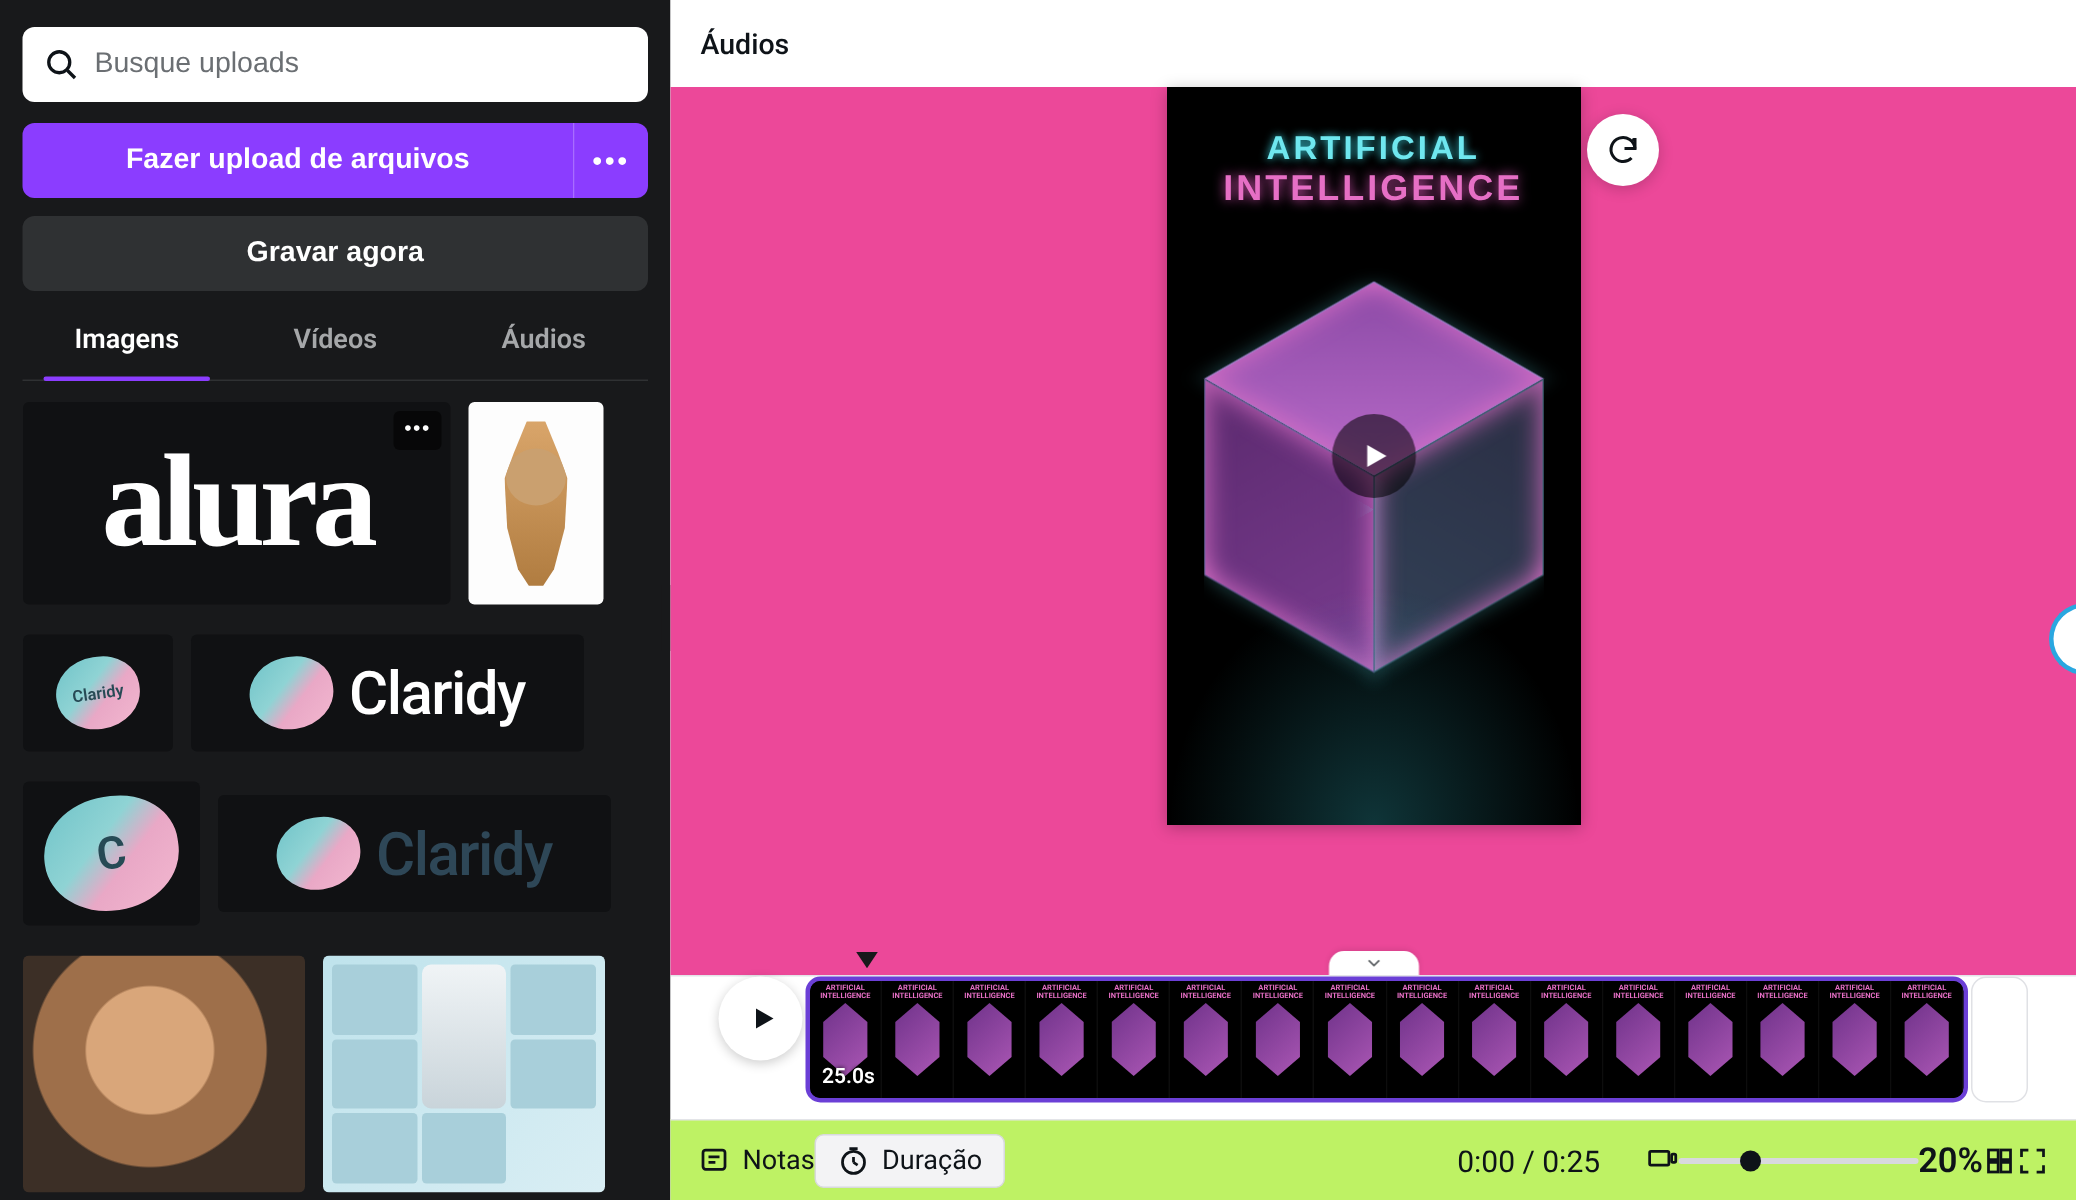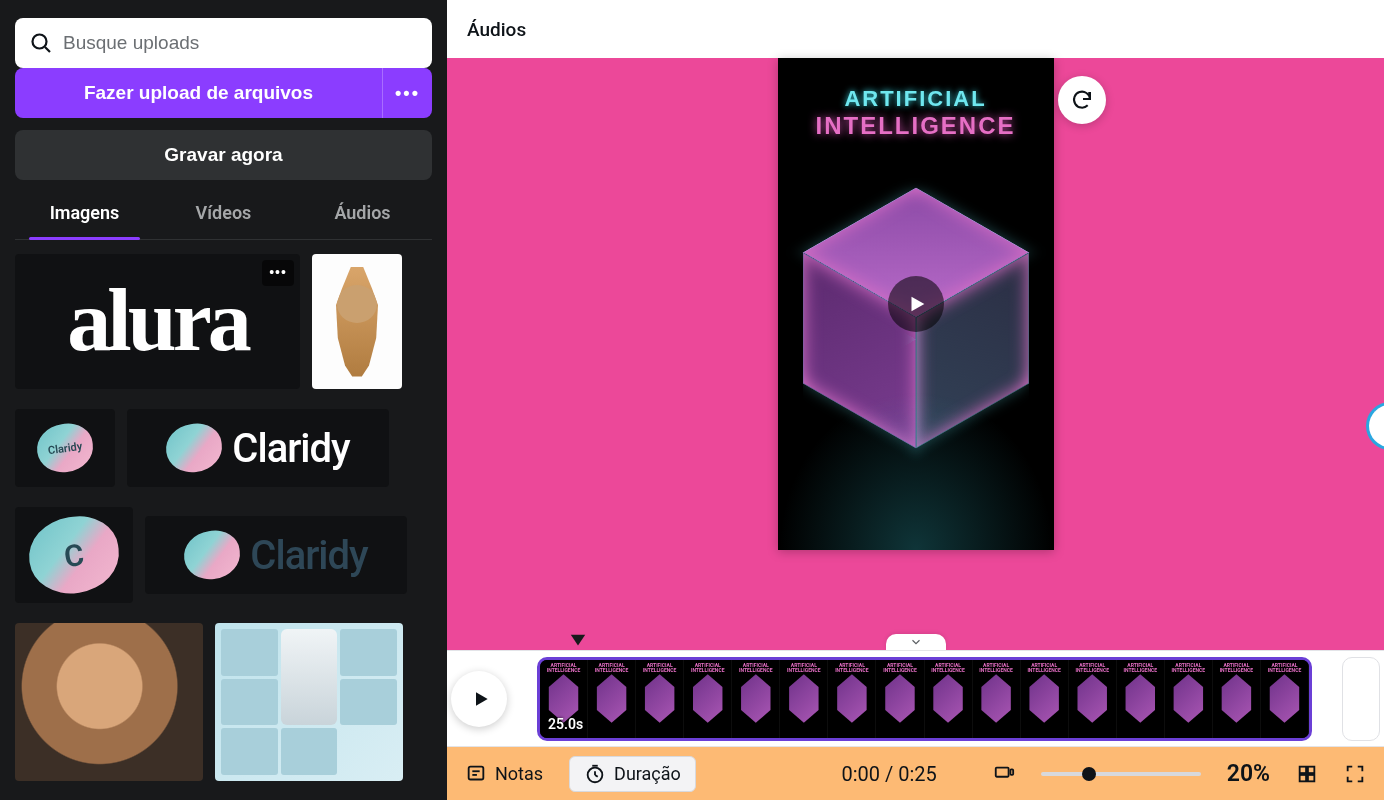--- a/index.html
+++ b/index.html
@@ -4,21 +4,21 @@
 <style>
   * { box-sizing: border-box; margin: 0; padding: 0; }
   html, body { width: 1384px; height: 800px; font-family: -apple-system, BlinkMacSystemFont, "Segoe UI", Roboto, sans-serif; overflow: hidden; background:#fff; }
   .app { display:flex; width:100%; height:100%; }
   
   .left-panel { width:447px; background:#18191b; display:flex; flex-direction:column; padding:18px 15px 0 15px; position:relative; }
   .search-row { background:#fff; border-radius:8px; height:50px; display:flex; align-items:center; padding:0 14px; gap:10px; }
   .search-row svg { width:24px; height:24px; color:#0e1318; flex:0 0 auto;}
   .search-input { border:none; outline:none; font-size:19px; color:#222; flex:1; background:transparent; }
   .search-input::placeholder { color:#6b6f73; }
-  .upload-row { display:flex; gap:0; }
+  .upload-row { display:flex; gap:0; margin-top:14px; }
   .btn-upload { flex:1; background:#8b3dff; color:#fff; font-weight:600; font-size:19px; border:none; border-radius:8px 0 0 8px; height:50px; cursor:pointer; }
   .btn-upload-menu { width:50px; background:#8b3dff; border:none; border-left:1px solid rgba(255,255,255,0.25); border-radius:0 8px 8px 0; display:flex; align-items:center; justify-content:center; cursor:pointer; }
   .btn-upload-menu .dots { color:#fff; font-size:18px; letter-spacing:2px; font-weight:bold;}
   .btn-record { margin-top:12px; height:50px; background:#2f3133; color:#fff; border:none; border-radius:8px; font-size:19px; font-weight:600; cursor:pointer; }
   .tabs { display:flex; margin-top:22px; border-bottom:1px solid #2f3133; }
   .tab { flex:1; text-align:center; padding:0 0 16px 0; font-size:18px; font-weight:600; color:#a5a7a9; cursor:pointer; position:relative; }
   .tab.active { color:#fff; }
   .tab.active::after { content:""; position:absolute; bottom:-1px; left:10%; width:80%; height:3px; background:#8b3dff; border-radius:2px; }
   .uploads-scroll { flex:1; overflow-y:auto; margin-top:14px; padding-right:4px; }
   .uploads-scroll::-webkit-scrollbar { width:10px; }
@@ -62,31 +62,31 @@
   .play-overlay{ position:absolute; top:50%; left:50%; transform:translate(-50%,-50%); width:56px; height:56px; border-radius:50%; background:rgba(0,0,0,0.55); display:flex; align-items:center; justify-content:center; cursor:pointer;}
   .play-overlay svg{ fill:#fff; width:22px; height:22px; margin-left:3px;}
   .fab { position:absolute; top:18px; right:-52px; width:48px; height:48px; background:#fff; border-radius:50%; box-shadow:0 2px 10px rgba(0,0,0,0.2); display:flex; align-items:center; justify-content:center; cursor:pointer;}
   .fab svg{ width:24px; height:24px; stroke:#0e1318; fill:none; stroke-width:2;}
   .canvas-frame-wrap{ position:relative; }
   .bottom-collapse { position:absolute; bottom:0; left:50%; transform:translateX(-50%); width:60px; height:16px; background:#fff; border-radius:10px 10px 0 0; display:flex; align-items:center; justify-content:center; box-shadow:0 -1px 4px rgba(0,0,0,0.1); cursor:pointer;}
   .bottom-collapse svg{ width:14px; height:14px; stroke:#5b5f63; fill:none; stroke-width:2;}
   .playhead { position:absolute; bottom:-2px; left:98px;}
   .playhead svg{ fill:#18191b; width:18px; height:14px;}
   
-  .timeline { height:96px; background:#fff; display:flex; align-items:center; padding:0 4px; gap:30px; border-top:1px solid #e3e4e8; position:relative;}
+  .timeline { height:96px; background:#fff; display:flex; align-items:flex-start; padding:0 32px; gap:2px; border-top:1px solid #e3e4e8; position:relative;}
   .tl-play { width:56px; height:56px; border-radius:50%; background:#fff; box-shadow:0 2px 8px rgba(0,0,0,0.2); display:flex; align-items:center; justify-content:center; cursor:pointer; flex:0 0 auto;}
   .tl-play svg{ fill:#0e1318; width:20px; height:20px; margin-left:3px;}
   .clip { position:relative; height:84px; border-radius:10px; border:3px solid #6b3fd6; overflow:hidden; display:flex; flex:1; min-width:0; cursor:pointer; background:#000;}
   .clip .frame{ flex:1; min-width:0; background:#000; position:relative; border-right:1px solid rgba(255,255,255,0.05);}
   .clip .frame::before{ content:""; position:absolute; inset:10px 6px; background:linear-gradient(135deg,#6a2f86,#b05ab8); clip-path:polygon(50% 8%,92% 30%,92% 70%,50% 92%,8% 70%,8% 30%); box-shadow:0 0 6px #5ad7e2;}
   .clip .frame::after{ content:"ARTIFICIAL\A INTELLIGENCE"; white-space:pre; position:absolute; top:3px; width:100%; text-align:center; font-size:5px; font-weight:700; line-height:1; color:#e66fc5;}
   .clip .badge{ position:absolute; bottom:6px; left:8px; color:#fff; font-size:14px; font-weight:600; text-shadow:0 0 3px #000; z-index:2;}
   .add-clip { width:38px; height:84px; border-radius:10px; border:1px solid #e0e1e5; background:#fff; flex:0 0 auto; cursor:pointer;}
   
-  .bottombar { height:54px; border-top:1px solid #e3e4e8; display:flex; align-items:center; padding:0 18px; gap:26px; background:#fdba74;}
+  .bottombar { height:54px; border-top:1px solid #e3e4e8; display:flex; align-items:center; padding:0 18px; background:#bef264;}
   .bb-btn { display:flex; align-items:center; gap:8px; font-size:18px; color:#0e1318; cursor:pointer;}
   .bb-btn.boxed{ border:1px solid #d8d9dd; border-radius:6px; padding:6px 14px; background:#f3f3f5;}
   .bb-icon{ width:22px; height:22px; stroke:#0e1318; fill:none; stroke-width:2;}
   .timecounter{ font-size:20px; color:#0e1318; margin-left:auto;}
   .slider{ width:160px; height:4px; background:#d8d9dd; border-radius:2px; position:relative;}
   .slider .sdot{ position:absolute; top:50%; left:30%; transform:translate(-50%,-50%); width:14px; height:14px; background:#0e1318; border-radius:50%;}
   .zoomval{ font-size:23px; font-weight:600; color:#0e1318;}
   .grid-ic, .full-ic { cursor:pointer;}
   .help-fab{ position:absolute; right:-6px; bottom:200px; width:24px; height:48px; border:3px solid #2aa7e0; border-right:none; border-radius:30px 0 0 30px; background:#fff;}
 </style>

